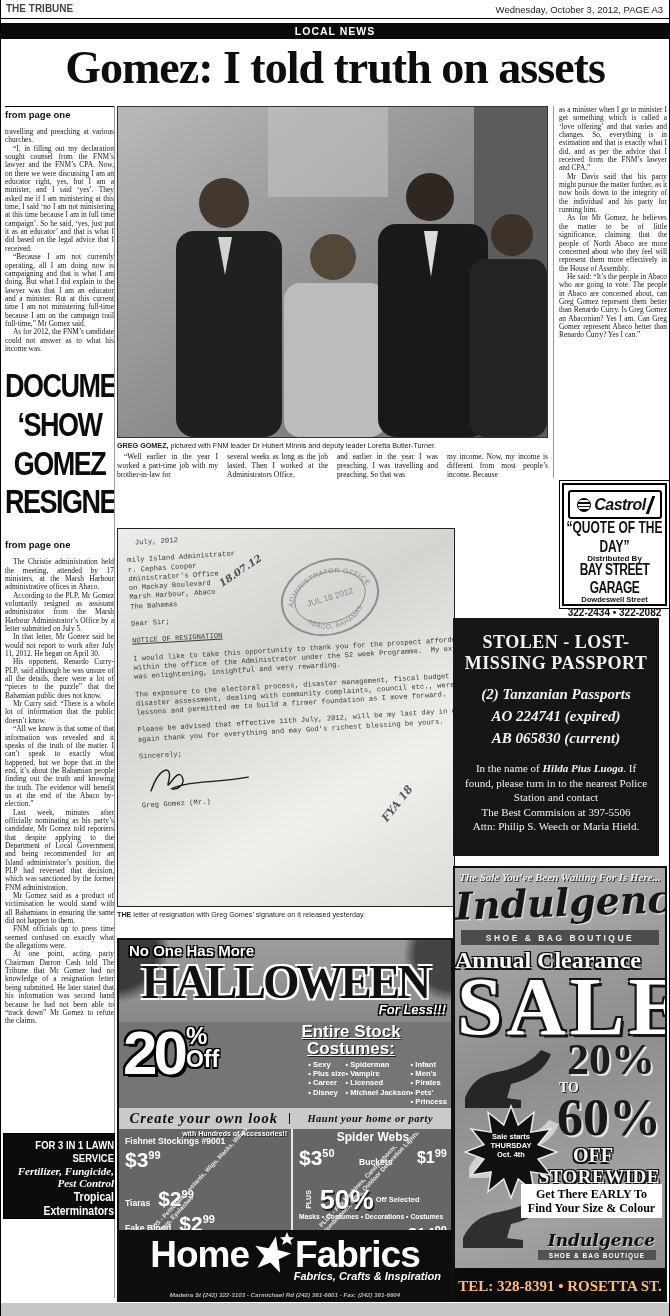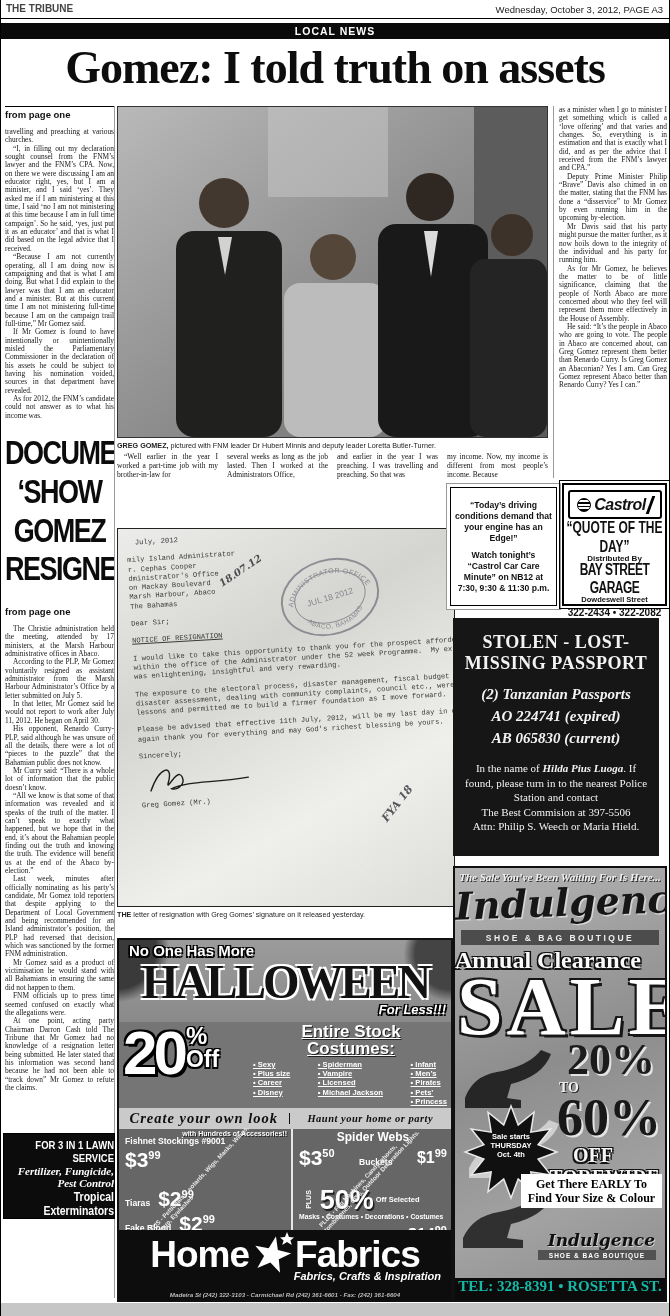--- a/index.html
+++ b/index.html
@@ -90,27 +90,27 @@
               text-shadow:-1.5px -1.5px 0 #111,1.5px -1.5px 0 #111,-1.5px 1.5px 0 #111,1.5px 1.5px 0 #111;}
   .ind-sale{top:98px;left:2px;font:700 82px/82px "Liberation Serif",serif;color:#fff;letter-spacing:4px;
             text-shadow:-2px -2px 0 #161616,2px -2px 0 #161616,-2px 2px 0 #161616,3px 3px 0 #161616;}
   .ind-20{top:166px;right:10px;font:700 44px "Liberation Serif",serif;color:#1c1c1c;text-shadow:2px 2px 0 #e3e3e3;}
   .ind-to{top:212px;right:86px;font:700 14px "Liberation Serif",serif;color:#f2f2f2;text-shadow:1px 1px 0 #222;}
   .ind-60{top:220px;right:4px;font:700 52px "Liberation Serif",serif;color:#181818;text-shadow:2px 2px 0 #e3e3e3;}
   .ind-off{top:276px;right:52px;font:700 20px "Liberation Serif",serif;color:#f5f5f5;
            text-shadow:-1.5px -1.5px 0 #111,1.5px -1.5px 0 #111,-1.5px 1.5px 0 #111,1.5px 1.5px 0 #111;}
   .ind-storewide{top:298px;right:5px;font:700 19px "Liberation Serif",serif;color:#f5f5f5;letter-spacing:.5px;
            text-shadow:-1.5px -1.5px 0 #111,1.5px -1.5px 0 #111,-1.5px 1.5px 0 #111,1.5px 1.5px 0 #111;}
-  .ind-early{top:306px;left:66px;right:3px;background:#fff;color:#000;text-align:center;
+  .ind-early{top:316px;left:66px;right:3px;background:#fff;color:#000;text-align:center;
              font:700 12px/14px "Liberation Serif",serif;padding:3px 1px;}
   .ind-small-brand{top:362px;right:10px;font:italic 700 17px "DejaVu Serif",serif;color:#101010;text-shadow:1px 1px 0 #cfcfcf;}
   .ind-small-bar{top:382px;right:9px;width:118px;background:#525252;color:#fff;text-align:center;
                  font:700 6.5px "Liberation Sans",sans-serif;letter-spacing:1px;padding:1.5px 0;}
-  .ind-tel{bottom:0;left:0;right:0;background:#0b0b0b;color:#14b8a6;text-align:center;
-           font:700 15px "Liberation Serif",serif;padding:0 0 5px;}
+  .ind-tel{bottom:0;left:0;right:0;background:#0b0b0b;color:#fdba74;text-align:center;
+           font:700 15px "Liberation Serif",serif;padding:10px 0 5px;}
   .ind-shoes{top:170px;left:0;}
   .ind-burst{top:236px;left:8px;width:96px;height:96px;}
   .burst-text{position:absolute;top:28px;left:0;width:96px;text-align:center;color:#fff;
               font:700 7.5px/9px "Liberation Sans",sans-serif;white-space:pre-line;}
   
   #halloween{position:absolute;left:116px;top:938px;width:336px;height:364px;border:2px solid #101010;
              box-sizing:border-box;overflow:hidden;background:#5e5e5e;}
   .hw-head{position:relative;height:82px;background:linear-gradient(#9b9b9b,#8a8a8a);overflow:hidden;}
   .hw-head::before{content:"";position:absolute;left:-30px;top:-18px;width:90px;height:90px;
                    background:radial-gradient(circle at 30% 30%,#3a3a3a 0 45%,transparent 60%);}
@@ -128,21 +128,21 @@
   .hw-20{font:900 62px/58px "Liberation Sans",sans-serif;letter-spacing:-4px;color:#fff;
          text-shadow:-2px -2px 0 #000,2px -2px 0 #000,-2px 2px 0 #000,3px 3px 0 #000;}
   .hw-pctoff{display:flex;flex-direction:column;margin-left:2px;}
   .hw-pct{font:900 24px/24px "Liberation Sans",sans-serif;color:#fff;
           text-shadow:-1.5px -1.5px 0 #000,1.5px -1.5px 0 #000,-1.5px 1.5px 0 #000,1.5px 1.5px 0 #000;}
   .hw-off{font:900 23px/23px "Liberation Sans",sans-serif;color:#fff;
           text-shadow:-1.5px -1.5px 0 #000,1.5px -1.5px 0 #000,-1.5px 1.5px 0 #000,1.5px 1.5px 0 #000;}
   .hw-stock{flex:1;text-align:center;padding-top:1px;}
   .hw-stock-h{font:900 17px/17px "Liberation Sans",sans-serif;color:#fff;letter-spacing:0;
               text-shadow:1px 1px 0 #222;text-decoration:underline;}
-  .hw-bullets{display:flex;justify-content:space-between;padding:3px 4px 0 2px;text-align:left;text-decoration:underline;}
+  .hw-bullets{display:flex;justify-content:flex-end;padding:3px 4px 0 2px;text-align:left;}
   .hw-bullets div{font:700 7.6px/9.2px "Liberation Sans",sans-serif;color:#fff;white-space:pre-line;}
   .hw-bands{height:21px;background:#cacaca;display:flex;align-items:center;}
   .hw-band-l{flex:1.05;text-align:center;font:italic 900 14.5px "Liberation Serif",serif;color:#0e0e0e;letter-spacing:1px;}
   .hw-band-r{flex:1;text-align:center;font:italic 900 10.5px "Liberation Serif",serif;color:#0e0e0e;
              border-left:1.5px solid #111;letter-spacing:.5px;}
   .hw-products{position:relative;height:101px;background:#666;display:flex;color:#fff;}
   .hw-pl{width:172px;box-sizing:border-box;padding:1px 4px 0 6px;}
   .hw-pr{flex:1;border-left:2px solid #e7e7e7;box-sizing:border-box;padding:1px 4px 0 6px;position:relative;}
   .hw-acc{font:700 7px "Liberation Sans",sans-serif;text-align:right;text-shadow:1px 1px 0 #222;}
   .hw-item-n{font:700 8.6px/9px "Liberation Sans",sans-serif;}
@@ -188,42 +188,40 @@
   <h1 class="headline" style="margin:0;">Gomez: I told truth on assets</h1>
 
   <div class="vrule" style="left:113px;top:106px;height:1192px;"></div>
   <div class="vrule" style="left:552px;top:106px;height:372px;"></div>
 
   <div id="leftcol" class="newscol">
     <div class="frompage">from page one</div>
     <p class="np">travelling and preaching at various churches.</p>
     <p>“I, in filling out my declaration sought counsel from the FNM’s lawyer and the FNM’s CPA. Now, on there we were discussing I am an educator right, yes, but I am a minister, and I said ‘yes’. They asked me if I am ministering at this time, I said ‘no I am not ministering at this time because I am in full time campaign’. So he said, ‘yes, just put it as an educator’ and that is what I did based on the legal advice that I received.</p>
     <p>“Because I am not currently operating, all I am doing now is campaigning and that is what I am doing. But what I did explain to the lawyer was that I am an educator and a minister. But at this current time I am not ministering full-time because I am on the campaign trail full-time,” Mr Gomez said.</p>
-    <p>If Mr Gomez is found to have intentionally or unintentionally misled the Parliamentary Commissioner in the declaration of his assets he could be subject to having his nomination voided, sources in that department have revealed.</p>
     <p>As for 2012, the FNM’s candidate could not answer as to what his income was.</p>
     <div class="doc-head">DOCUMENTS
 ‘SHOW
 GOMEZ
 RESIGNED’</div>
     <div class="frompage2">from page one</div>
     <p>The Christie administration held the meeting, attended by 17 ministers, at the Marsh Harbour administrative offices in Abaco.</p>
     <p>According to the PLP, Mr Gomez voluntarily resigned as assistant administrator from the Marsh Harbour Administrator’s Office by a letter submitted on July 5.</p>
     <p>In that letter, Mr Gomez said he would not report to work after July 11, 2012. He began on April 30.</p>
     <p>His opponent, Renardo Curry-PLP, said although he was unsure of all the details, there were a lot of “pieces to the puzzle” that the Bahamian public does not know.</p>
     <p>Mr Curry said: “There is a whole lot of information that the public doesn’t know.</p>
     <p>“All we know is that some of that information was revealed and it speaks of the truth of the matter. I can’t speak to exactly what happened, but we hope that in the end, it’s about the Bahamian people finding out the truth and knowing the truth. The evidence will benefit us at the end of the Abaco by-election.”</p>
     <p>Last week, minutes after officially nominating as his party’s candidate, Mr Gomez told reporters that despite applying to the Department of Local Government and being recommended for an Island administrator’s position, the PLP had reversed that decision, which was sanctioned by the former FNM administration.</p>
     <p>Mr Gomez said as a product of victimisation he would stand with all Bahamians in ensuring the same did not happen to them.</p>
     <p>FNM officials up to press time seemed confused on exactly what the allegations were.</p>
     <p>At one point, acting party Chairman Darron Cash told The Tribune that Mr Gomez had no knowledge of a resignation letter being submitted. He later stated that his information was second hand because he had not been able to “track down” Mr Gomez to refute the claims.</p>
   </div>
 
   <div id="rightcol" class="newscol">
     <p class="np">as a minister when I go to minister I get something which is called a ‘love offering’ and that varies and changes. So, everything is in estimation and that is exactly what I did, and as per the advice that I received from the FNM’s lawyer and CPA.”</p>
-    <p>Deputy Prime Minister Philip “Brave” Davis also chimed in on the matter, stating that the FNM has done a “disservice” to Mr Gomez by even running him in the upcoming by-election.</p>
     <p>Mr Davis said that his party might pursue the matter further, as it now boils down to the integrity of the individual and his party for running him.</p>
     <p>As for Mr Gomez, he believes the matter to be of little significance, claiming that the people of North Abaco are more concerned about who they feel will represent them more effectively in the House of Assembly.</p>
     <p>He said: “It’s the people in Abaco who are going to vote. The people in Abaco are concerned about, can Greg Gomez represent them better than Renardo Curry. Is Greg Gomez an Abaconian? Yes I am. Can Greg Gomez represent Abaco better than Renardo Curry? Yes I can.”</p>
   </div>
 
   <figure id="photo-fig" style="margin:0;">
     <div class="photo-frame">
       <svg width="429" height="330" viewBox="0 0 429 330">
         <defs>
           <linearGradient id="pg" x1="0" y1="0" x2="1" y2="1">
@@ -307,24 +305,20 @@
         <text font-family="Liberation Sans, sans-serif" font-size="6.5" fill="#74747e" letter-spacing="0.5">
           <textPath href="#arcBot" startOffset="12%">ABACO, BAHAMAS</textPath>
         </text>
       </svg>
     </div>
     <figcaption class="caption">
       <b>THE</b><span> letter of resignation with Greg Gomes’ signature on it released yesterday.</span>
     </figcaption>
   </figure>
 
-  <div id="todays-note">
-    <p>“Today’s driving conditions demand that your engine has an Edge!”</p>
-    <p>Watch tonight’s “Castrol Car Care Minute” on NB12 at 7:30, 9:30 &amp; 11:30 p.m.</p>
-  </div>
 
   <div id="castrol">
     <div class="castrol-logo">
       <span class="castrol-circle"></span>
       <span class="castrol-word">Castrol</span>
       <span class="castrol-slash"></span>
     </div>
     <div class="quote-day">“QUOTE OF THE DAY”</div>
     <div class="distrib">Distributed By</div>
     <div class="garage">BAY STREET GARAGE</div>

